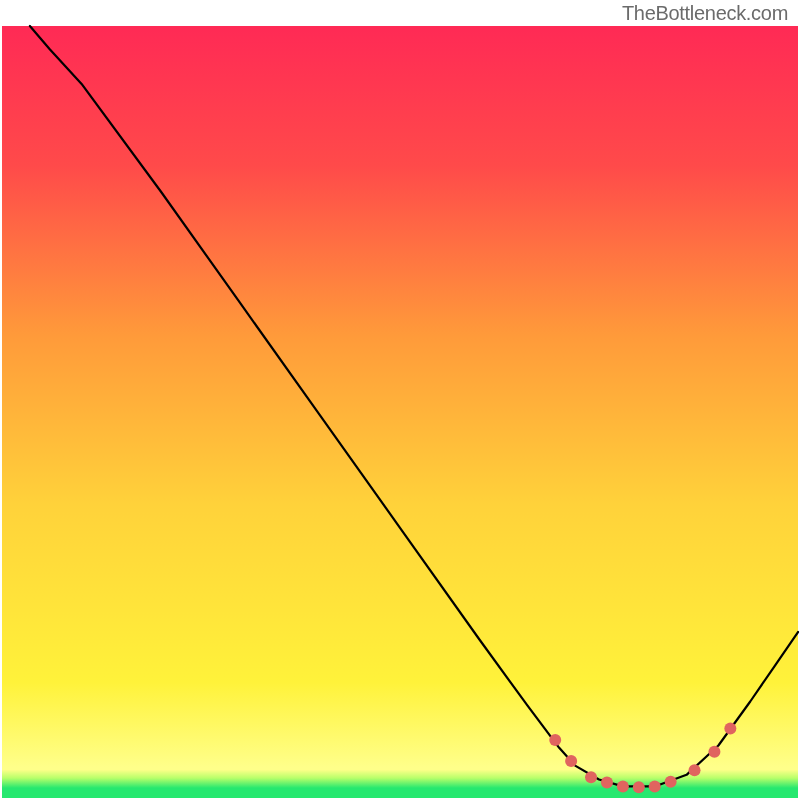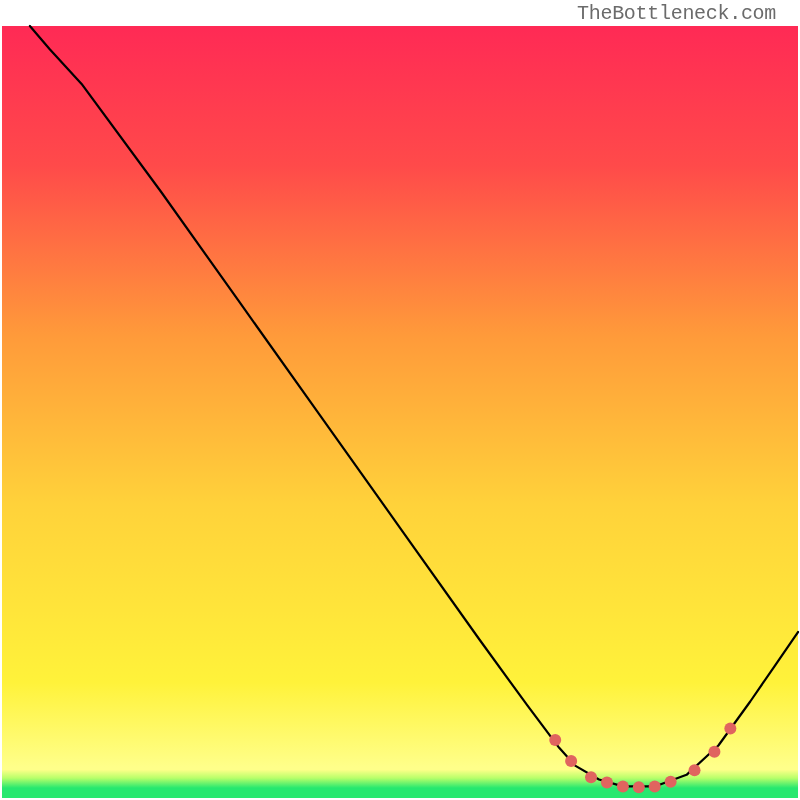--- a/index.html
+++ b/index.html
@@ -11,22 +11,22 @@
     background: #fff;
   }
   .chart-container {
     position: relative;
     width: 800px;
     height: 800px;
   }
   .watermark {
     position: absolute;
     top: 2px;
-    right: 24px;
-    font-family: Liberation Mono, monospace;
+    right: 12px;
+    font-family: Liberation Sans, sans-serif;
     font-size: 20px;
     color: #6b6b6b;
     font-weight: 500;
     letter-spacing: -0.3px;
   }
   svg {
     display: block;
   }
 </style>
 </head>

